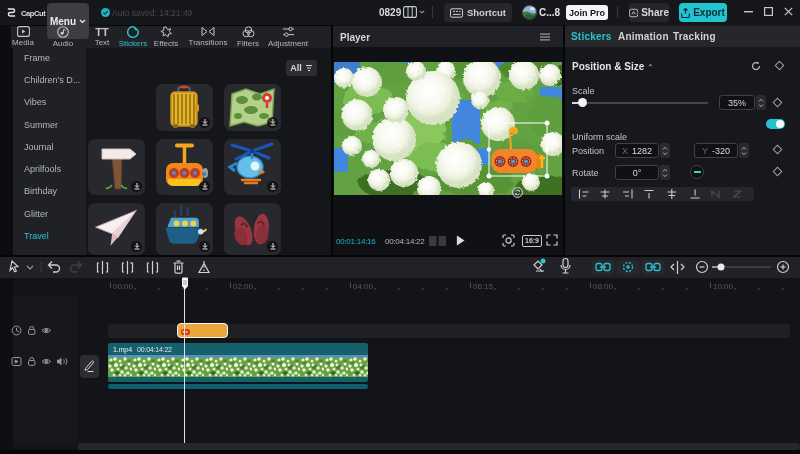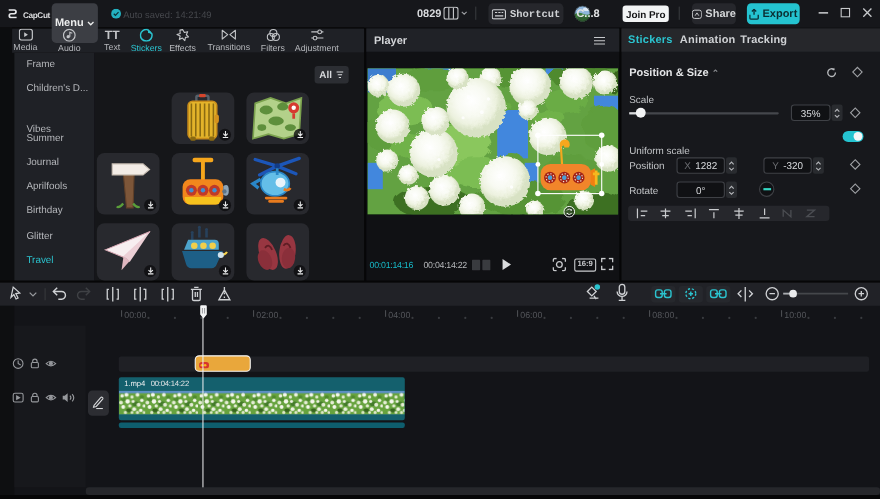--- a/index.html
+++ b/index.html
@@ -9,22 +9,22 @@
 #app { position:relative; width:800px; height:454px; background:#060607; }
 
 #topbar { left:0; top:0; width:800px; height:25px; background:#16171b; }
 #menu-btn { left:47px; top:3px; width:42px; height:36px; background:#3c3e44;
   border-radius:4px; color:#eceded; font-size:10px; font-weight:bold;
   display:flex; align-items:center; justify-content:center; gap:3px; }
 #autosave { left:112px; top:8px; color:#46484d; font-size:8.5px; }
 #proj-name { left:360px; top:7px; color:#d9dbde; font-size:10px; font-weight:bold;padding-left:19px; }
 #shortcut-btn { left:444px; top:3px; width:68px; height:19px; background:#26272c;
   border-radius:4px; color:#cfd1d4; font-size:9.5px; font-weight:bold;
-  display:flex; align-items:center; justify-content:center; gap:4px;font-family:Liberation Mono, monospace; }
-#user-name { left:524px; top:7px; color:#e3e4e6; font-size:10px; font-weight:bold; }
+  display:flex; align-items:center; justify-content:center; gap:4px; }
+#user-name { left:539px; top:7px; color:#e3e4e6; font-size:10px; font-weight:bold; }
 #joinpro { left:566px; top:5px; width:42px; height:15px; background:#f2f4f5;
   border-radius:3px; color:#131416; font-size:9px; font-weight:bold;
   display:flex; align-items:center; justify-content:center; }
 #share-btn { left:629px; top:3px; width:40px; height:19px; background:#26272c;
   border-radius:4px; color:#d5d7d9; font-size:10px; font-weight:bold;
   display:flex; align-items:center; justify-content:center; gap:3px; }
 #export-btn { left:679px; top:3px; width:48px; height:19px; background:#24c3d0;
   border-radius:4px; color:#0b2e32; font-size:10px; font-weight:bold;
   display:flex; align-items:center; justify-content:center; gap:3px; }
 .vsep { width:1px; height:12px; background:#36383c; top:6px; }
@@ -205,21 +205,21 @@
     <line x1="1" y1="3" x2="12" y2="3" stroke="#c3c5c8" stroke-width="1"></line>
     <line x1="1" y1="8.6" x2="12" y2="8.6" stroke="#c3c5c8" stroke-width="1"></line>
     <circle cx="8.6" cy="3" r="1.7" fill="#1f2126" stroke="#c3c5c8" stroke-width="1"></circle>
     <circle cx="4.4" cy="8.6" r="1.7" fill="#1f2126" stroke="#c3c5c8" stroke-width="1"></circle>
       </svg>
       <div class="lb">Adjustment</div>
     </div>
 
   <div class="cat" style="top:53px">Frame</div>
   <div class="cat" style="top:75px">Children's D...</div>
-  <div class="cat" style="top:112px">Vibes</div>
+  <div class="cat" style="top:97px">Vibes</div>
   <div class="cat" style="top:120px">Summer</div>
   <div class="cat" style="top:142px">Journal</div>
   <div class="cat" style="top:164px">Aprilfools</div>
   <div class="cat" style="top:186px">Birthday</div>
   <div class="cat" style="top:209px">Glitter</div>
   <div class="cat on" style="top:231px">Travel</div>
 
   <div class="abs" id="grid-all">All <svg width="8" height="8" viewBox="0 0 8 8">
     <path d="M1 1.5 h6 M2 4 h4 M3 6.5 h2" stroke="#d8dadd" stroke-width="1"></path>
       </svg></div>
@@ -628,21 +628,21 @@
 
   <div class="abs" style="left:110px;top:282px;width:1px;height:6px;background:#4a4c50"></div>
     <div class="abs" style="left:230px;top:282px;width:1px;height:6px;background:#4a4c50"></div>
     <div class="abs" style="left:350px;top:282px;width:1px;height:6px;background:#4a4c50"></div>
     <div class="abs" style="left:470px;top:282px;width:1px;height:6px;background:#4a4c50"></div>
     <div class="abs" style="left:590px;top:282px;width:1px;height:6px;background:#4a4c50"></div>
     <div class="abs" style="left:710px;top:282px;width:1px;height:6px;background:#4a4c50"></div>
   <div class="rmark" style="left:113px">00:00</div>
   <div class="rmark" style="left:233px">02:00</div>
   <div class="rmark" style="left:353px">04:00</div>
-  <div class="rmark" style="left:473px">06:00</div>
+  <div class="rmark" style="left:473px">06:15</div>
   <div class="rmark" style="left:593px">08:00</div>
   <div class="rmark" style="left:713px">10:00</div>
   <div class="tick" style="left:134px"></div>
     <div class="tick" style="left:158px"></div>
     <div class="tick" style="left:182px"></div>
     <div class="tick" style="left:206px"></div>
     <div class="tick" style="left:254px"></div>
     <div class="tick" style="left:278px"></div>
     <div class="tick" style="left:302px"></div>
     <div class="tick" style="left:326px"></div>

